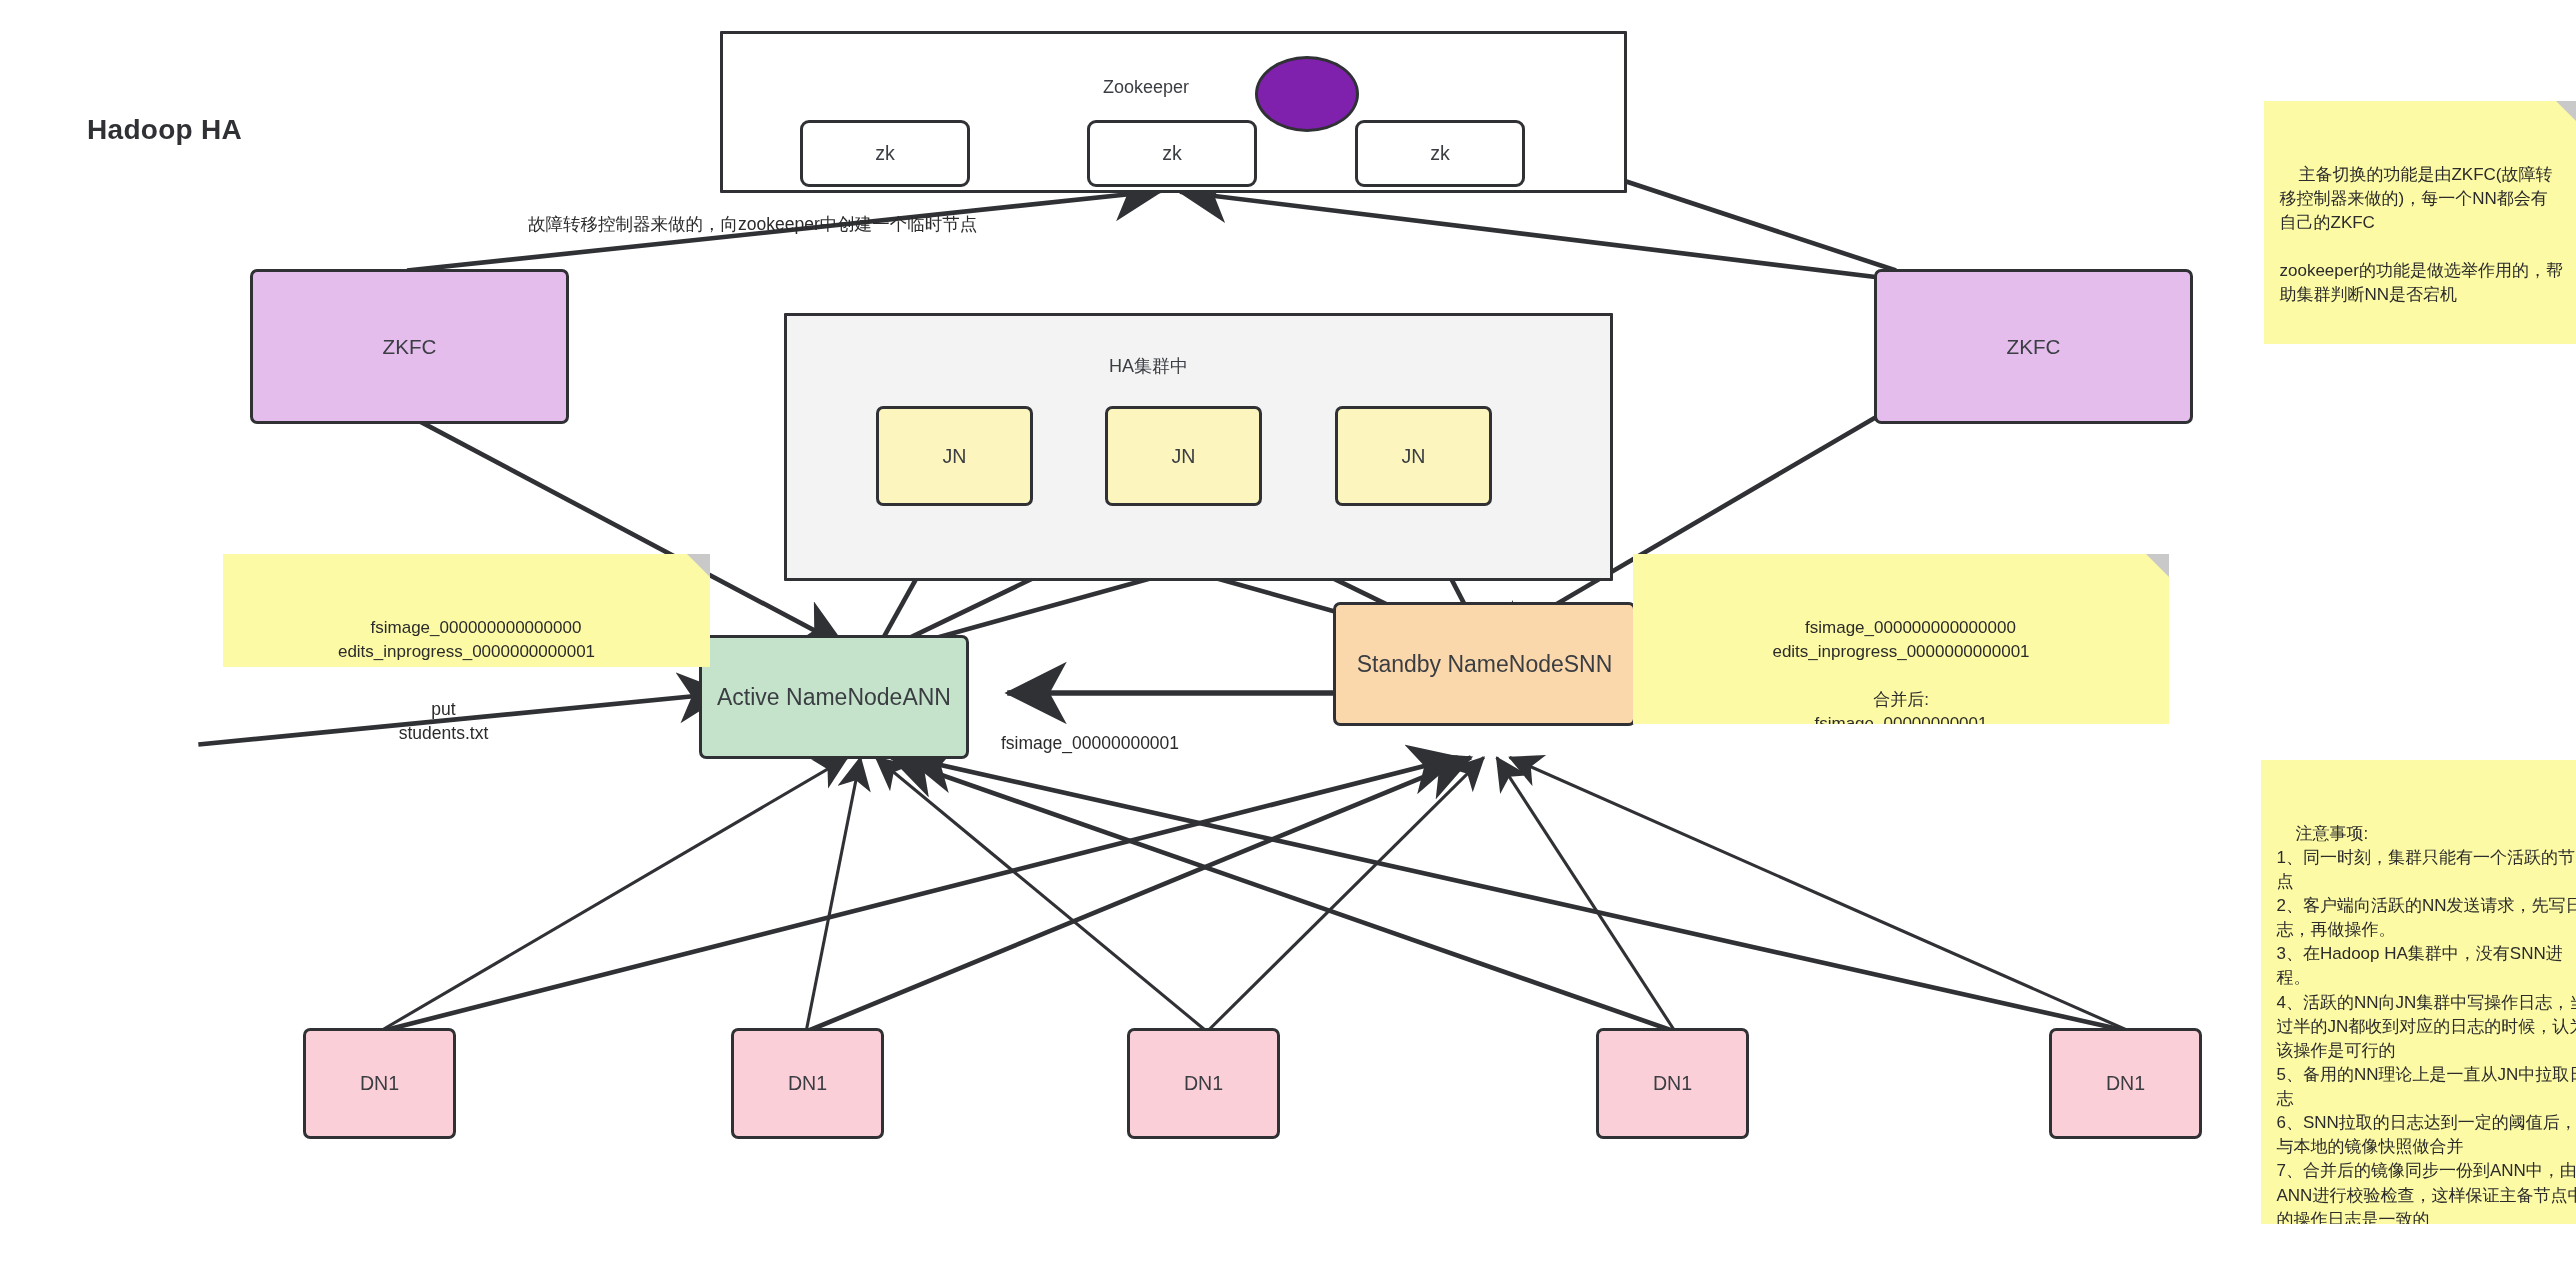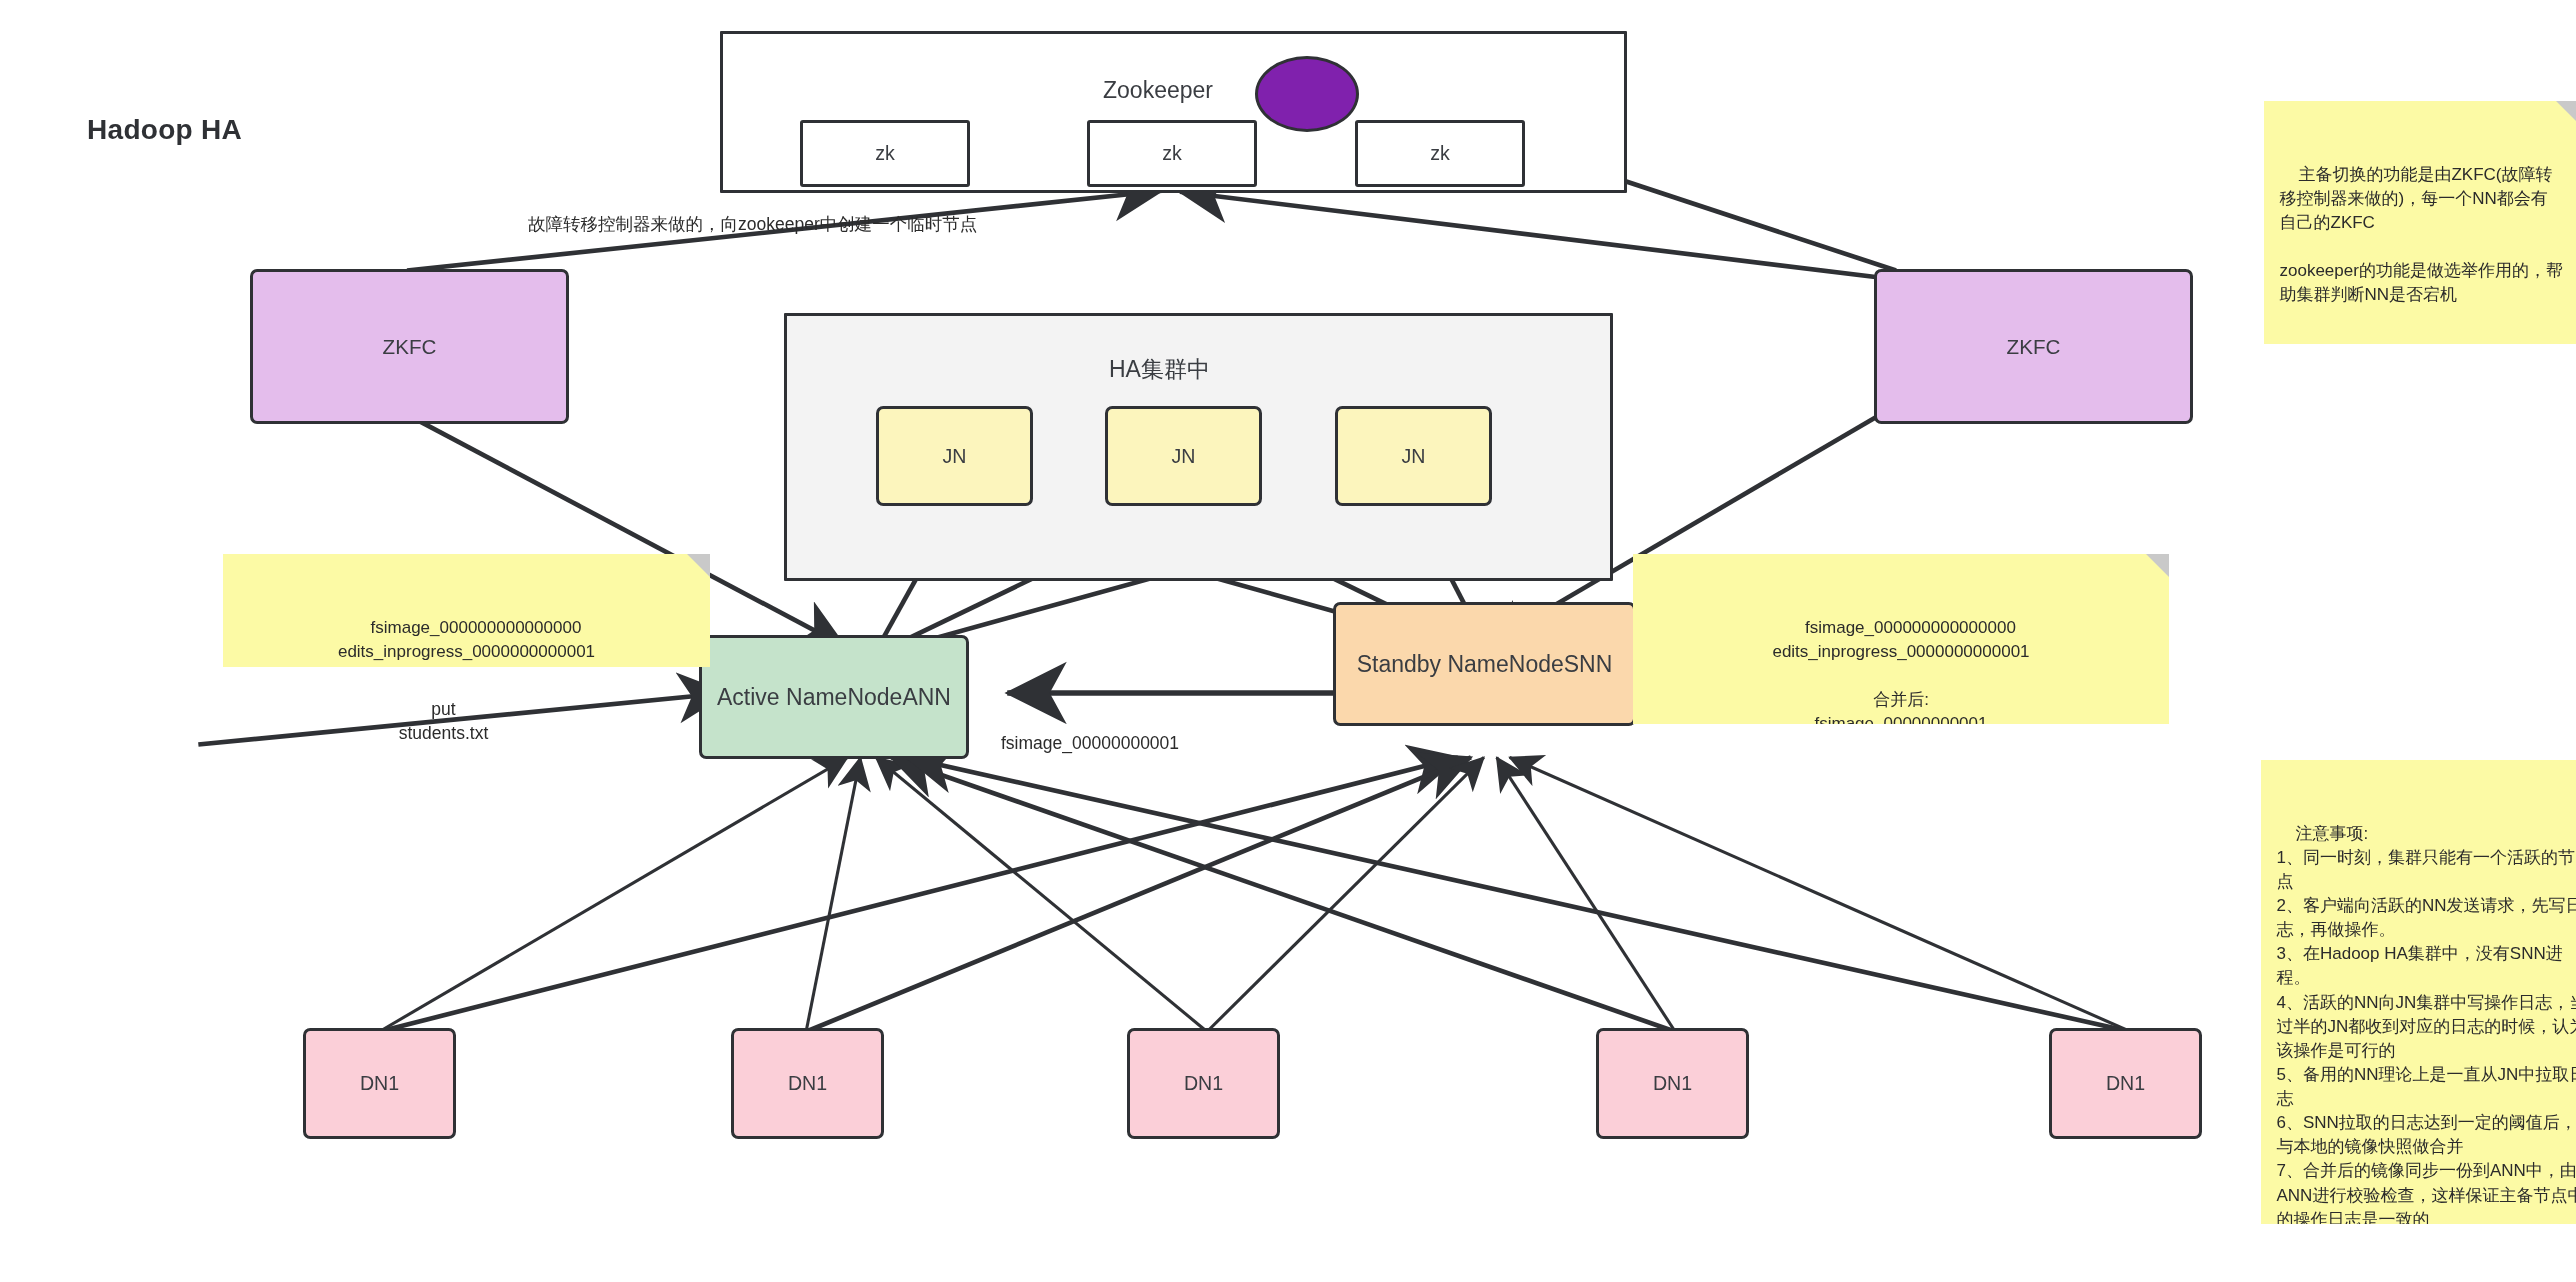--- a/index.html
+++ b/index.html
@@ -41,30 +41,30 @@
   .container-zk{
     background:#ffffff;
     border-radius:1px;
   }
   .container-jn{
     background:#f3f3f3;
     border-radius:1px;
   }
   .container-label{
     position:absolute;
-    font-size:23px;
+    font-size:18px;
     color:#3a3d42;
     white-space:nowrap;
   }
 
   
   .zkbox{
     background:#ffffff;
     border:3.1px solid #2f3135;
-    border-radius:3px;
+    border-radius:9px;
     font-size:19.6px;
   }
 
   
   .rbox{border-radius:7.2px;}
   .zkfc{background:#e4bdec;font-size:20.6px;}
   .jn{background:#fcf5bd;font-size:19.6px;}
   .ann{background:#c5e3cb;font-size:23px;}
   .snn{background:#fbd8ac;font-size:23px;}
   .dn{background:#fbcfd8;font-size:19.6px;}

